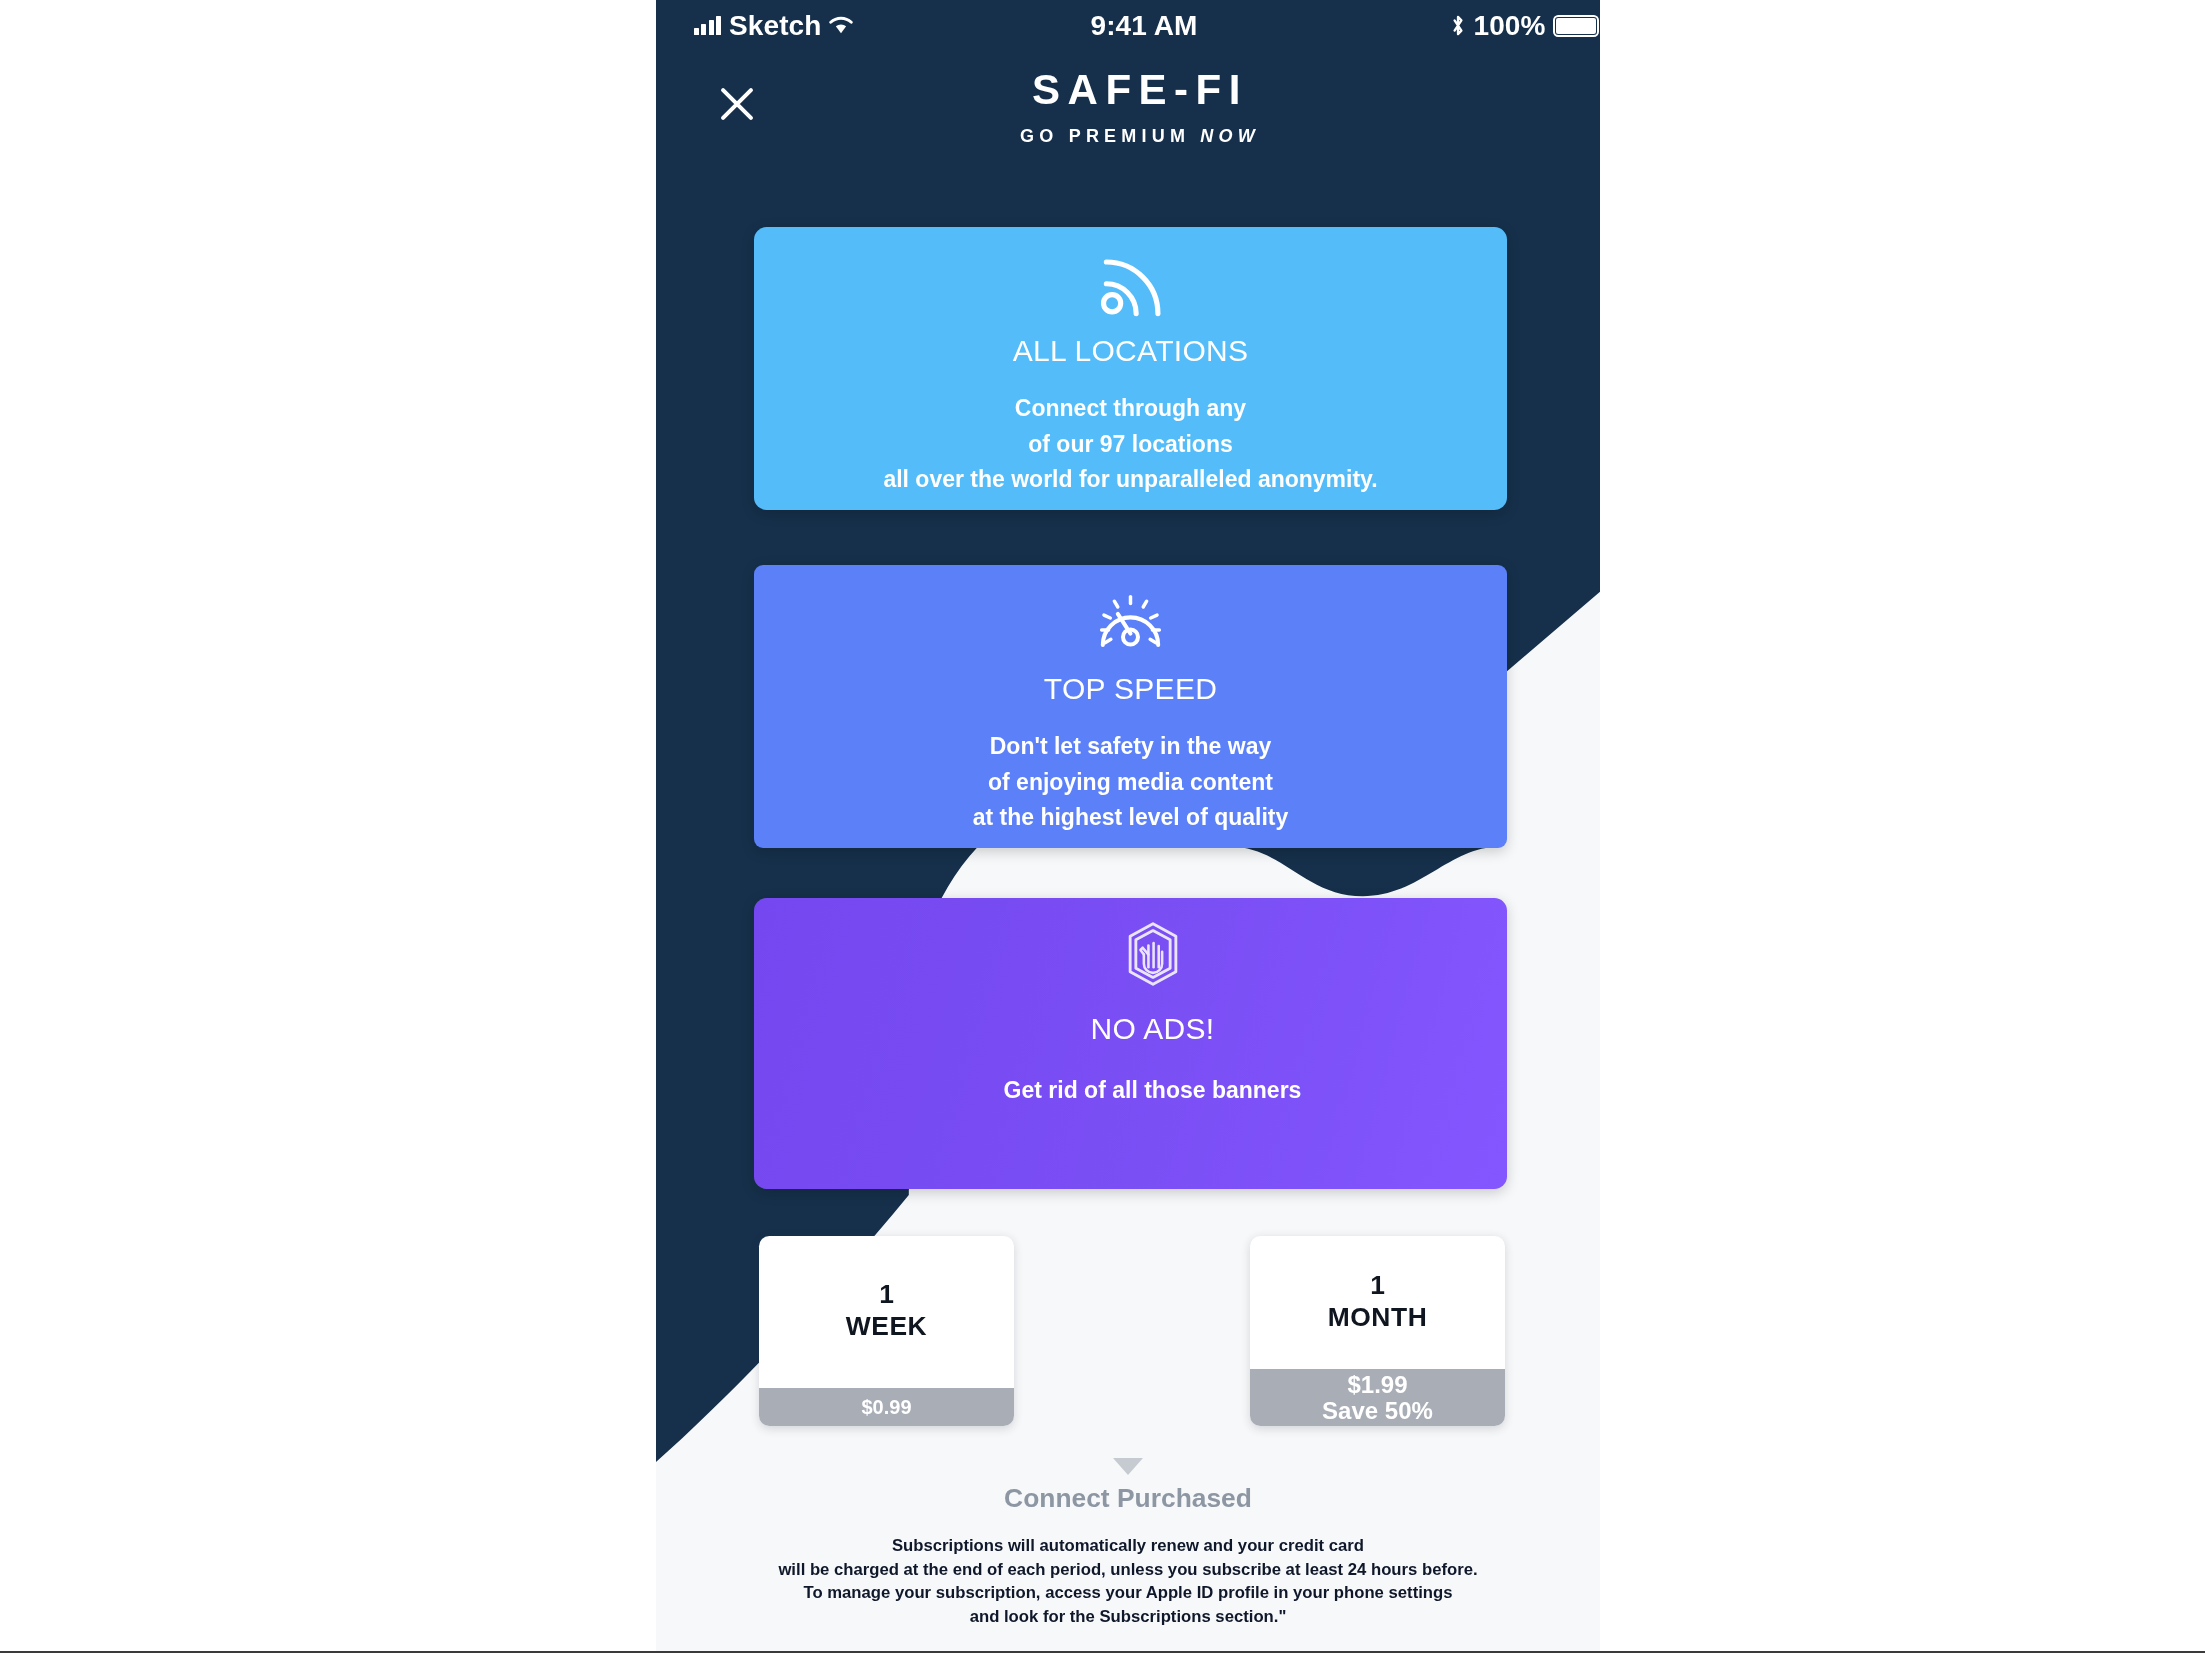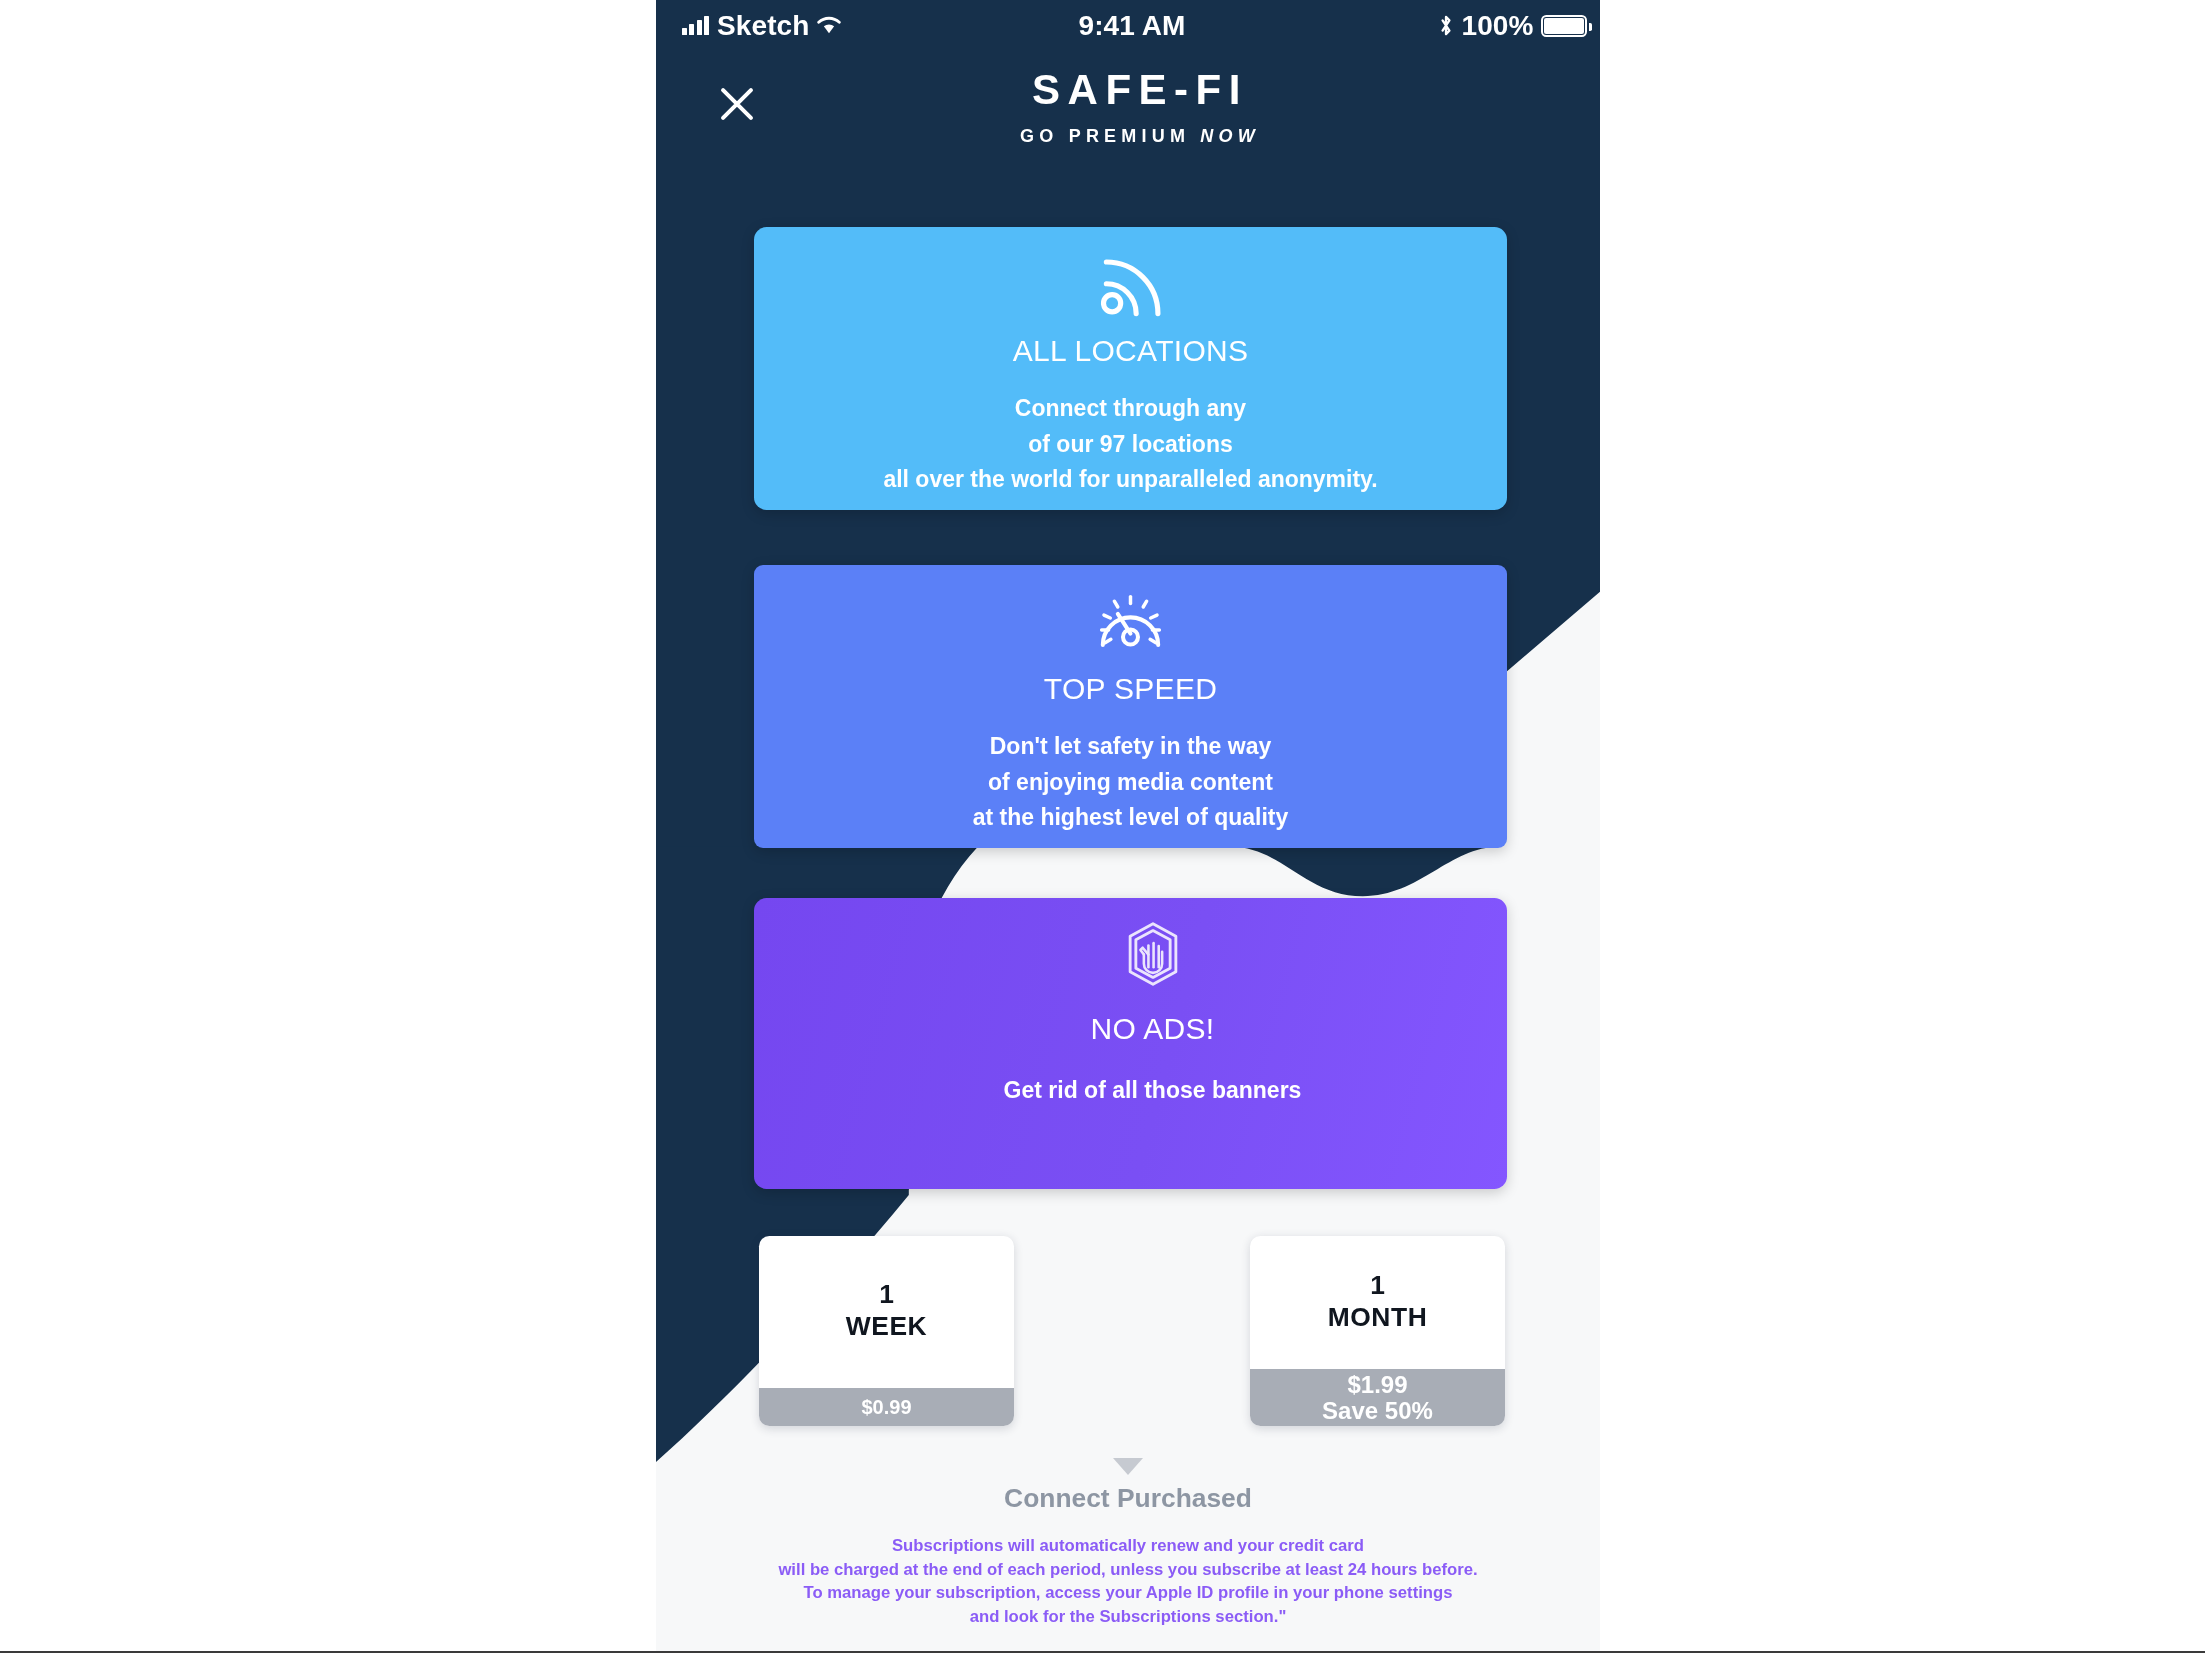--- a/index.html
+++ b/index.html
@@ -22,21 +22,21 @@
 
   
   #navy-shape {
     position:absolute; left:0; top:0;
     width:944px; height:1651px;
     pointer-events:none;
   }
 
   
   #status-bar {
-    position:absolute; left:4px; top:0; width:100%; height:51px;
+    position:absolute; left:16px; top:0; width:100%; height:51px;
     display:flex; align-items:center; color:#ffffff;
     font-size:28px; font-weight:bold; letter-spacing:0.1px;justify-content:center;
   }
   #sb-left { display:flex; align-items:center; gap:8px; margin-left:22px; }
   #sb-center { position:absolute; left:0; right:0; text-align:center; }
   #sb-right { display:flex; align-items:center; gap:7.5px; margin-left:auto; margin-right:17px; }
   .bars { display:flex; align-items:flex-end; gap:2.9px; height:19.5px; }
   .bars i { display:block; width:4.6px; background:#fff; border-radius:0.6px; }
   .bars i:nth-child(1){height:7.5px;} .bars i:nth-child(2){height:11.5px;}
   .bars i:nth-child(3){height:15.5px;} .bars i:nth-child(4){height:19.5px;}
@@ -114,21 +114,21 @@
     display:inline-block; width:0; height:0;
     border-left:15.5px solid transparent; border-right:15.5px solid transparent;
     border-top:17px solid #c6cad1;
   }
   #restore {
     position:absolute; left:0; right:0; top:1483px; text-align:center;
     color:#8d96a3; font-size:26.4px; font-weight:bold; cursor:pointer;
   }
   #legal {
     position:absolute; left:34px; right:34px; top:1534px; text-align:center;
-    color:#8b5cf6; font-size:16.7px; font-weight:bold; line-height:1.42;
+    color:#0f172a; font-size:16.7px; font-weight:bold; line-height:1.42;
   }
 </style>
 </head>
 <body>
 
 <div id="phone">
 
   <svg id="navy-shape" viewBox="0 0 1643 2874" preserveAspectRatio="none">
     <path d="M0,0 H1643 V1030 L1468,1180 L1468,1474
              C1380,1474 1330,1560 1230,1560

